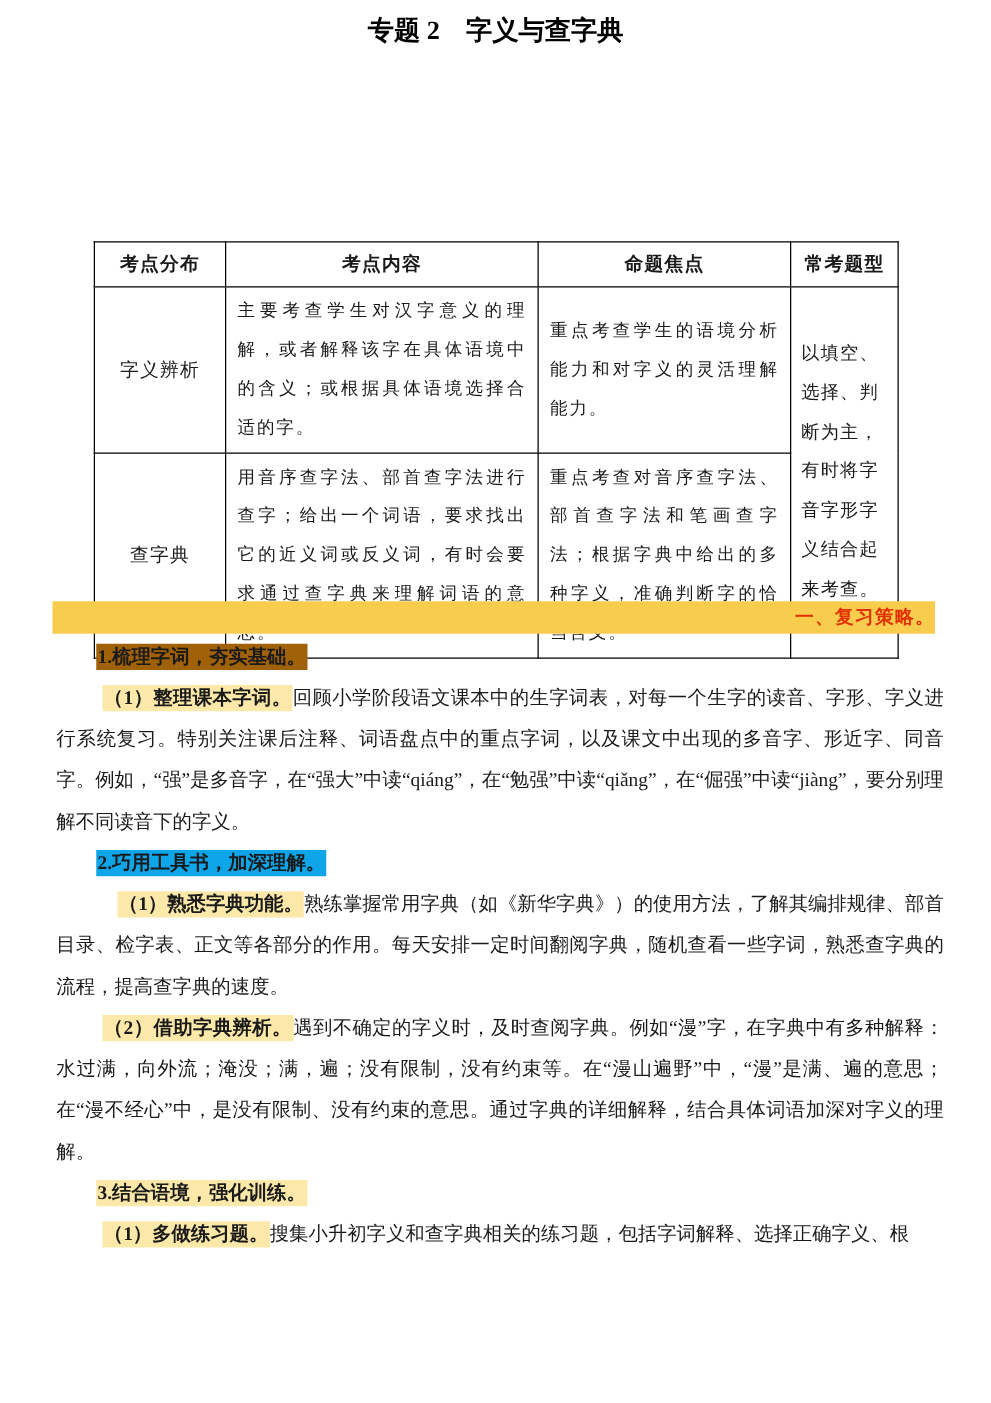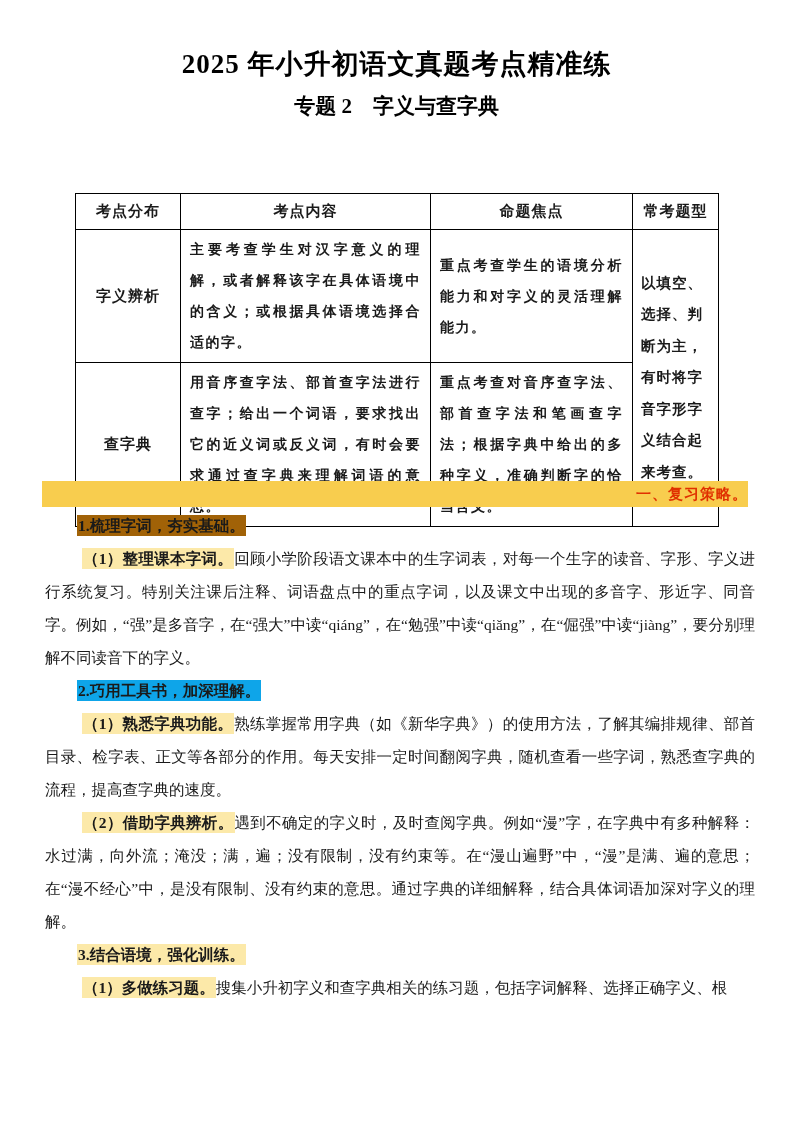--- a/index.html
+++ b/index.html
@@ -34,21 +34,21 @@
     width:643px;
     border-collapse:collapse;
     table-layout:fixed;
   }
   table.points col.c1{width:105px;}
   table.points col.c2{width:250px;}
   table.points col.c3{width:202px;}
   table.points col.c4{width:86px;}
   table.points th, table.points td{
     border:1.6px solid #000;
-    font-weight:bold;
+    font-weight:normal;
     vertical-align:middle;
   }
   table.points th{
     font-size:15px;
     font-weight:bold;
     height:33px;
     text-align:center;
     letter-spacing:1px;
   }
   td.cat{
@@ -102,21 +102,20 @@
   }
   p.para{text-indent:37px;}
   .hl{padding:2px 1px;}
   .lbl{font-weight:bold;}
 </style>
 </head>
 <body>
 
 <div class="page">
 
-  <h1 class="title">2025 年小升初语文真题考点精准练</h1>
   <h2 class="subtitle">专题 2　字义与查字典</h2>
 
   <table class="points">
     <colgroup>
         <col class="c1">
         <col class="c2">
         <col class="c3">
         <col class="c4">
       </colgroup>
     <tbody>
@@ -146,21 +145,21 @@
 
   <div class="bodytext">
 
     <p class="subhead"><span class="hl" style="background: #a16207;">1.梳理字词，夯实基础。</span></p>
 
     <p class="para"><span class="hl lbl" style="background: rgb(252, 233, 169);">（1）整理课本字词。</span><span>回顾小学阶段语文课本中的生字词表，对每一个生字的读音、字形、字义进行系统复习。特别关注课后注释、词语盘点中的重点字词，以及课文中出现的多音字、形近字、同音字。例如，“强”是多音字，在“强大”中读“qiáng”，在“勉强”中读“qiǎng”，在“倔强”中读“jiàng”，要分别理解不同读音下的字义。</span></p>
 
 
     <p class="subhead"><span class="hl" style="background: #0ea5e9;">2.巧用工具书，加深理解。</span></p>
 
-    <p class="para"><span class="hl lbl" style="background: rgb(252, 233, 169);">（1）熟悉字典功能。</span><span>熟练掌握常用字典（如《新华字典》）的使用方法，了解其编排规律、部首目录、检字表、正文等各部分的作用。每天安排一定时间翻阅字典，随机查看一些字词，熟悉查字典的流程，提高查字典的速度。</span></p>
+    <p class="para"><span class="hl lbl" style="background: rgb(252, 233, 169); margin-left: 12px;">（1）熟悉字典功能。</span><span>熟练掌握常用字典（如《新华字典》）的使用方法，了解其编排规律、部首目录、检字表、正文等各部分的作用。每天安排一定时间翻阅字典，随机查看一些字词，熟悉查字典的流程，提高查字典的速度。</span></p>
 
     <p class="para"><span class="hl lbl" style="background: rgb(252, 233, 169);">（2）借助字典辨析。</span><span>遇到不确定的字义时，及时查阅字典。例如“漫”字，在字典中有多种解释：水过满，向外流；淹没；满，遍；没有限制，没有约束等。在“漫山遍野”中，“漫”是满、遍的意思；在“漫不经心”中，是没有限制、没有约束的意思。通过字典的详细解释，结合具体词语加深对字义的理解。</span></p>
 
     <p class="subhead"><span class="hl" style="background: rgb(252, 233, 169);">3.结合语境，强化训练。</span></p>
 
     <p class="para"><span class="hl lbl" style="background: rgb(252, 233, 169);">（1）多做练习题。</span><span>搜集小升初字义和查字典相关的练习题，包括字词解释、选择正确字义、根</span></p>
 
   </div>
 </div>
 

